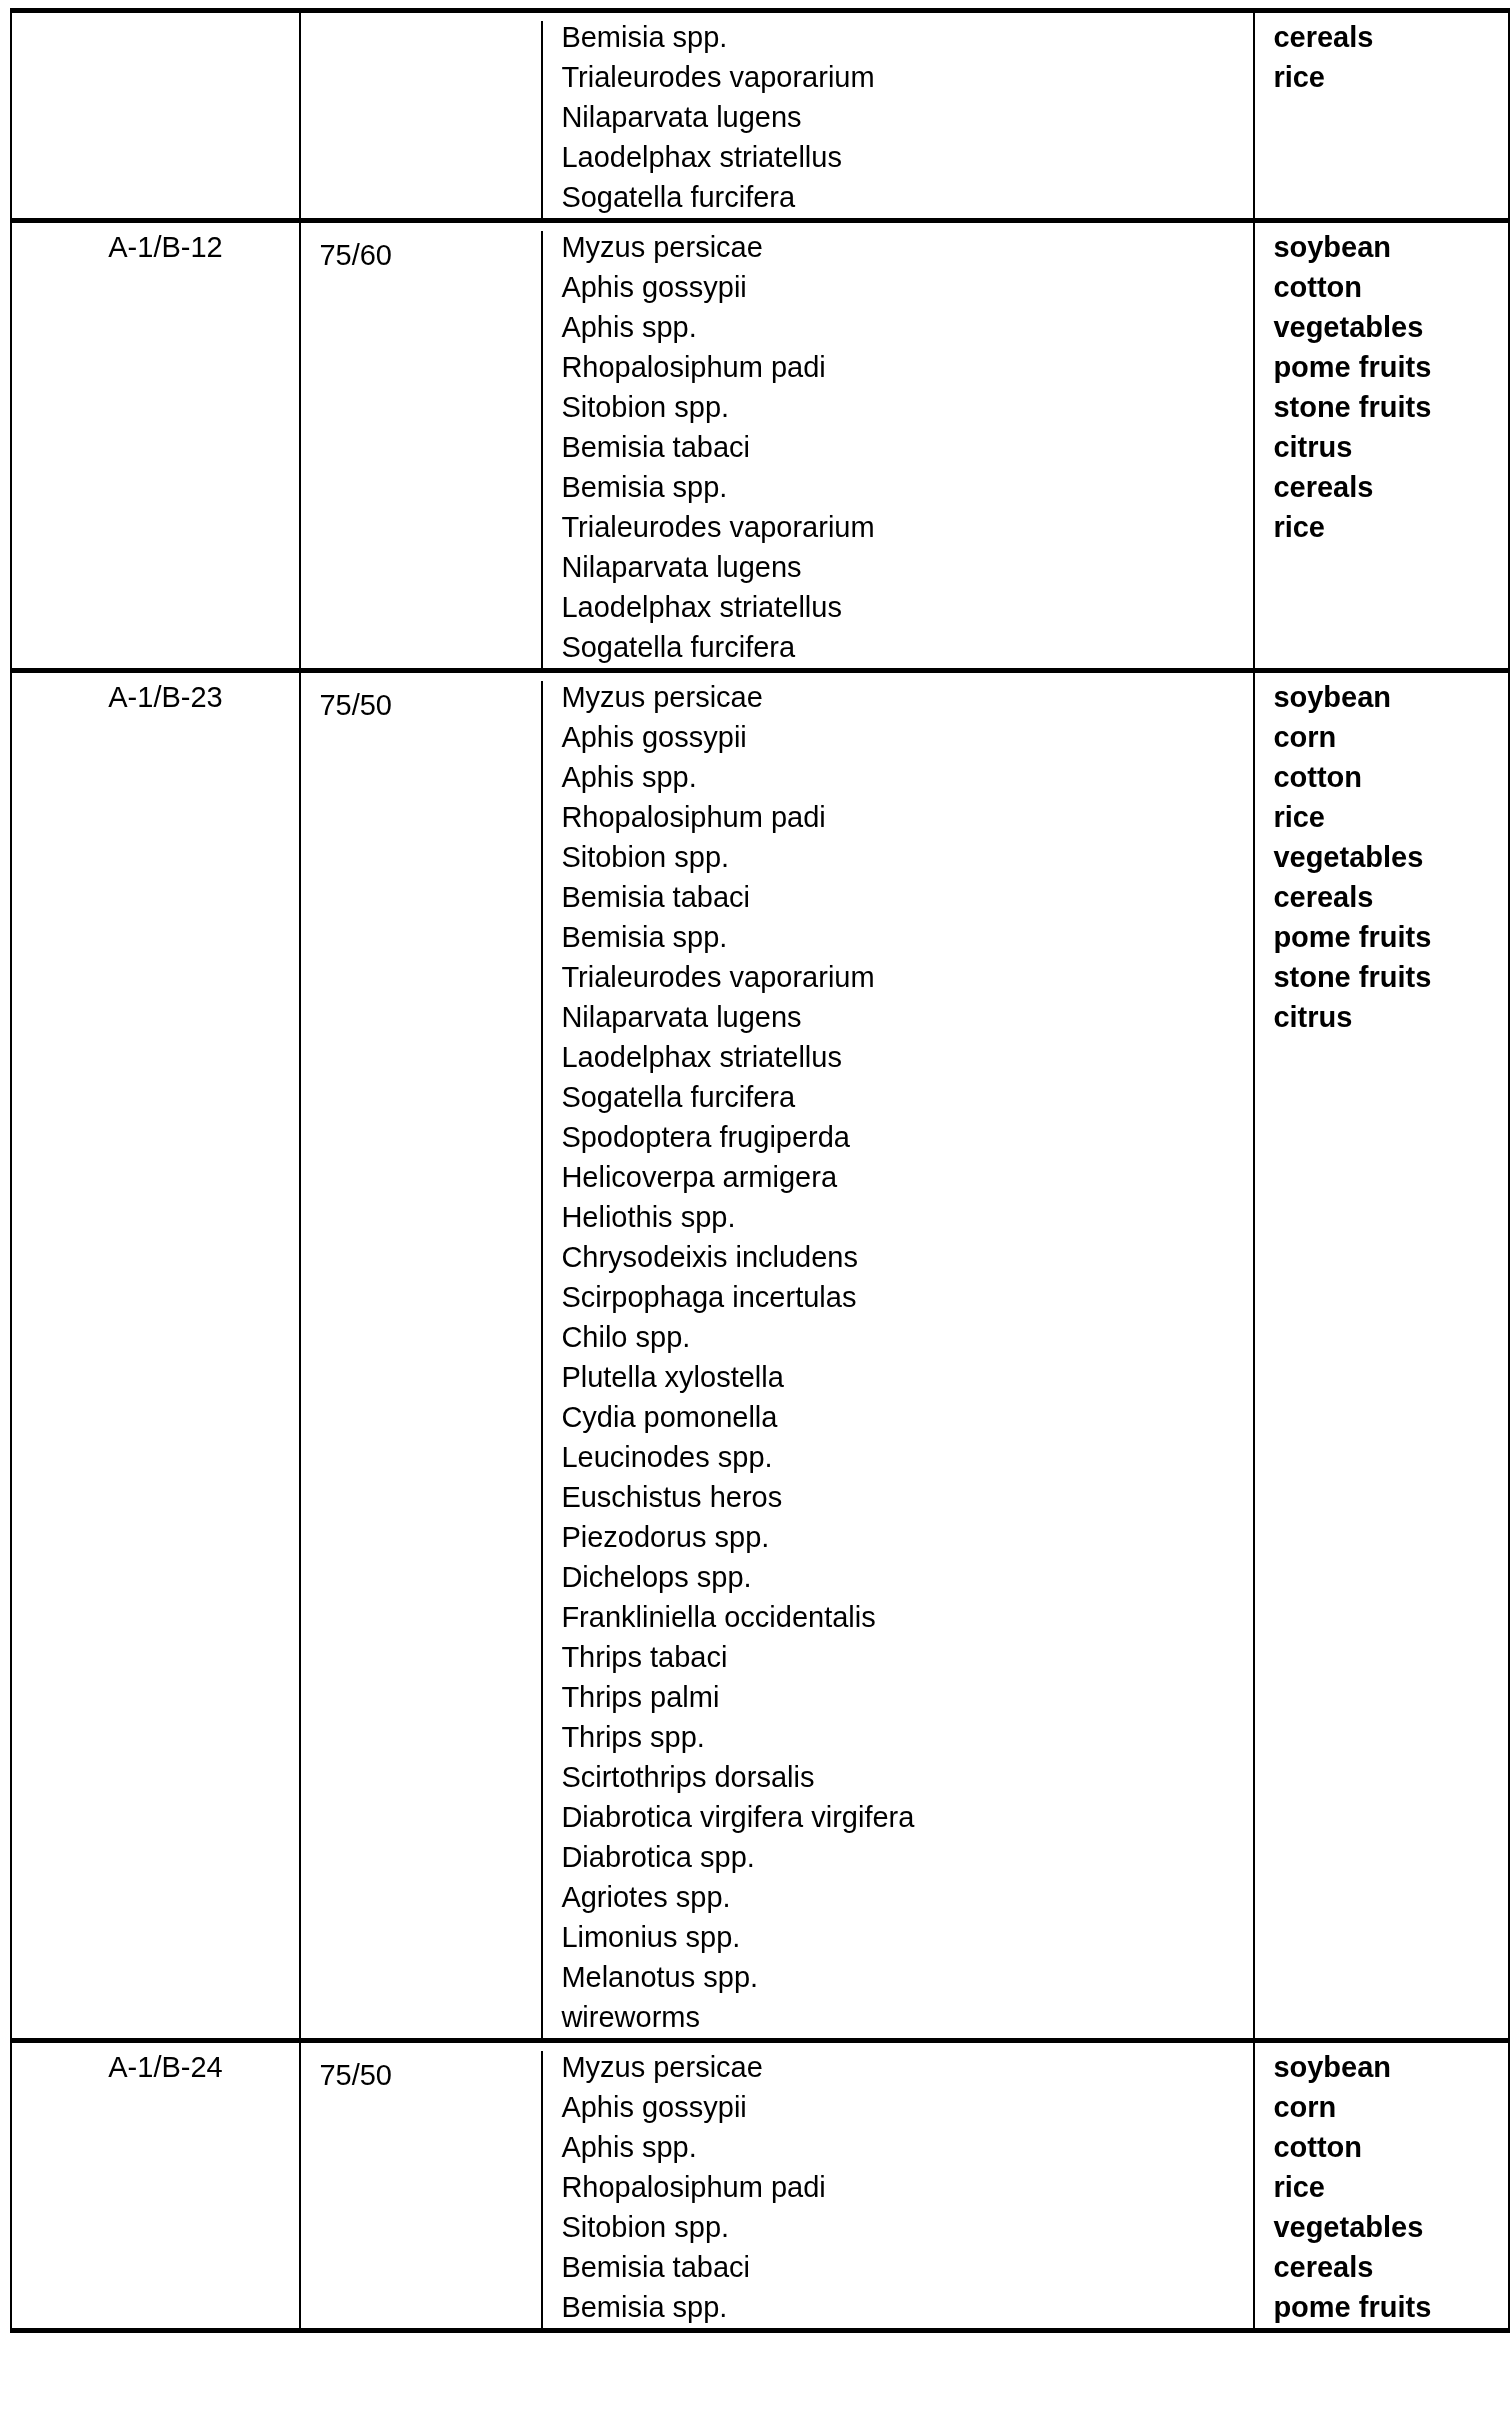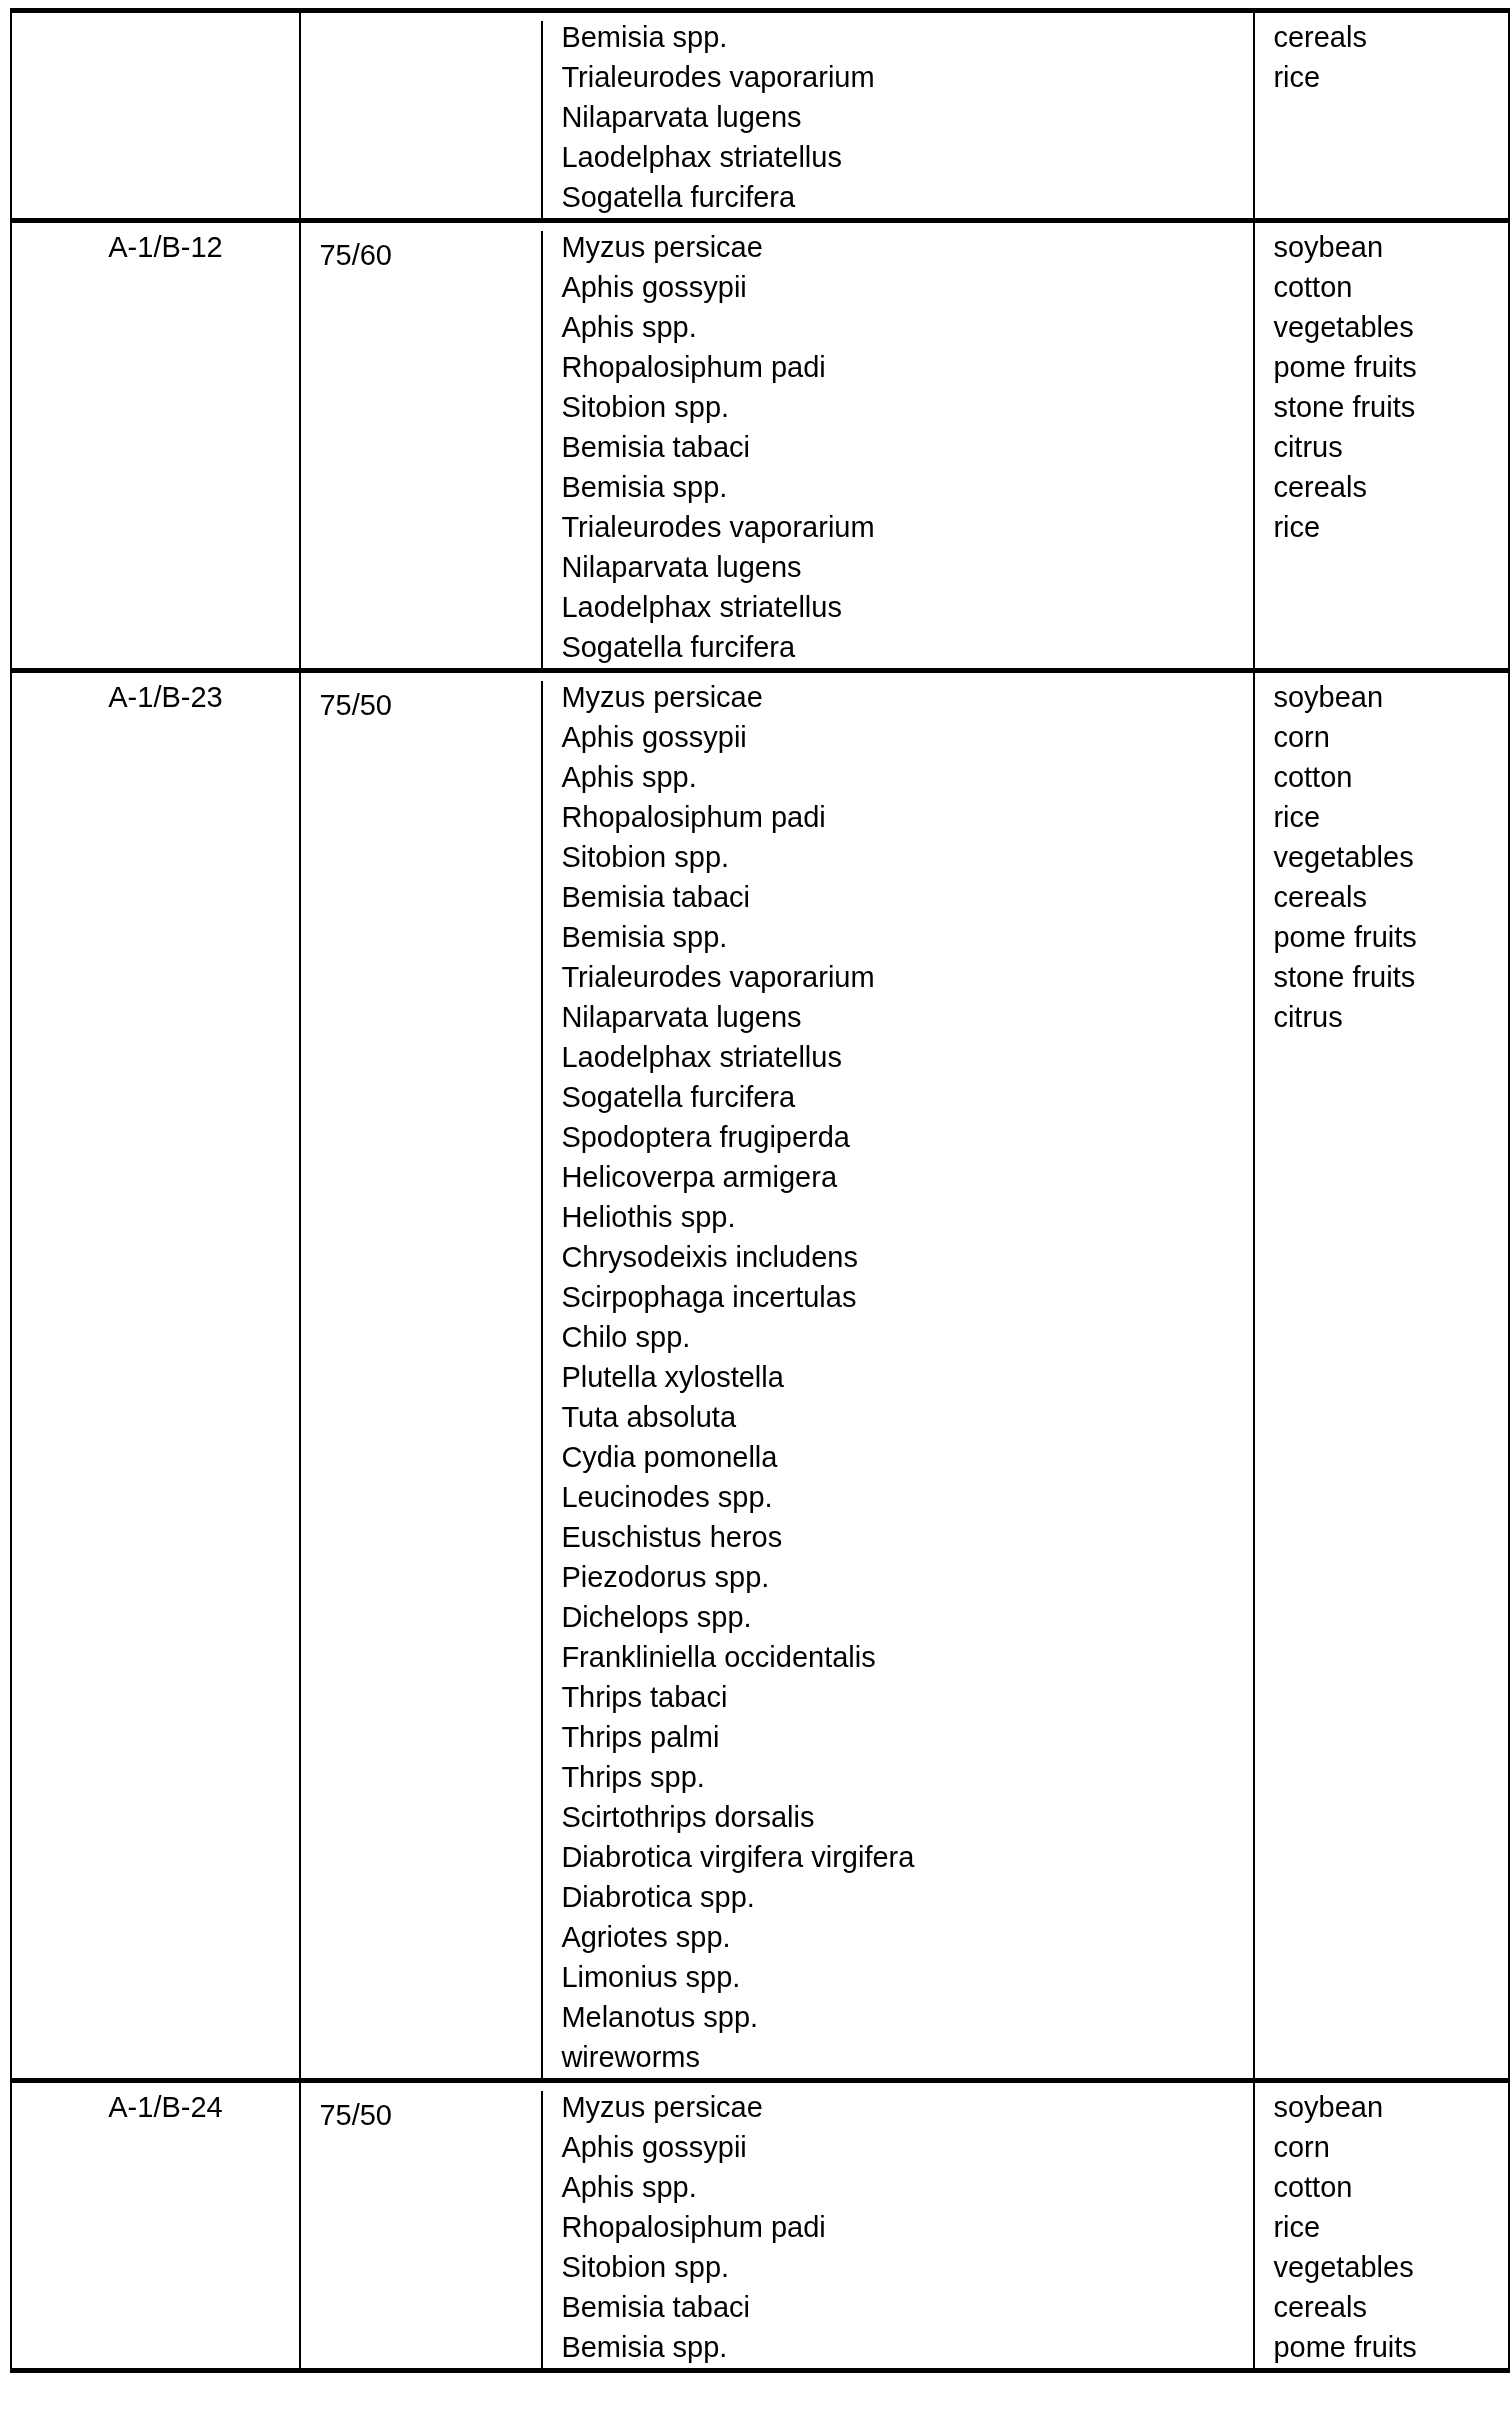--- a/index.html
+++ b/index.html
@@ -3,21 +3,21 @@
 <meta charset="utf-8">
 <style>
   html, body { margin: 0; padding: 0; background: #ffffff; }
   body { width: 1511px; height: 2426px; position: relative; overflow: hidden;
          font-family: "Liberation Sans", sans-serif; color: #000; }
   .table { position: absolute; left: 10px; top: 8.3px; width: 1496px;
            border-top: 5.8px solid #000; border-left: 2.5px solid #000; border-right: 2.5px solid #000; }
   .row { display: flex; border-bottom: 5.8px solid #000; }
   .cell { box-sizing: border-box; padding: 3.3px 0 1.7px 18.4px; font-size: 29px; line-height: 40px;
           border-right: 2.5px solid #000; }
-  .cell:last-child { border-right: none; }
+  .cell:last-child { border-right: none; font-weight: bold; }
   .c1 { width: 269px; text-align: center; padding-left: 0; margin-left: 20px; }
   .c2 { width: 242px; margin-top: 8px; }
   .c3 { width: 712px; }
   .c4 { flex: 1; }
   .line { display: block; white-space: nowrap; }
 </style>
 </head>
 <body>
 
 <div class="table" id="tbl">
@@ -78,21 +78,20 @@
         <span class="line">Nilaparvata lugens</span>
         <span class="line">Laodelphax striatellus</span>
         <span class="line">Sogatella furcifera</span>
         <span class="line">Spodoptera frugiperda</span>
         <span class="line">Helicoverpa armigera</span>
         <span class="line">Heliothis spp.</span>
         <span class="line">Chrysodeixis includens</span>
         <span class="line">Scirpophaga incertulas</span>
         <span class="line">Chilo spp.</span>
         <span class="line">Plutella xylostella</span>
-        <span class="line">Tuta absoluta</span>
         <span class="line">Cydia pomonella</span>
         <span class="line">Leucinodes spp.</span>
         <span class="line">Euschistus heros</span>
         <span class="line">Piezodorus spp.</span>
         <span class="line">Dichelops spp.</span>
         <span class="line">Frankliniella occidentalis</span>
         <span class="line">Thrips tabaci</span>
         <span class="line">Thrips palmi</span>
         <span class="line">Thrips spp.</span>
         <span class="line">Scirtothrips dorsalis</span>

